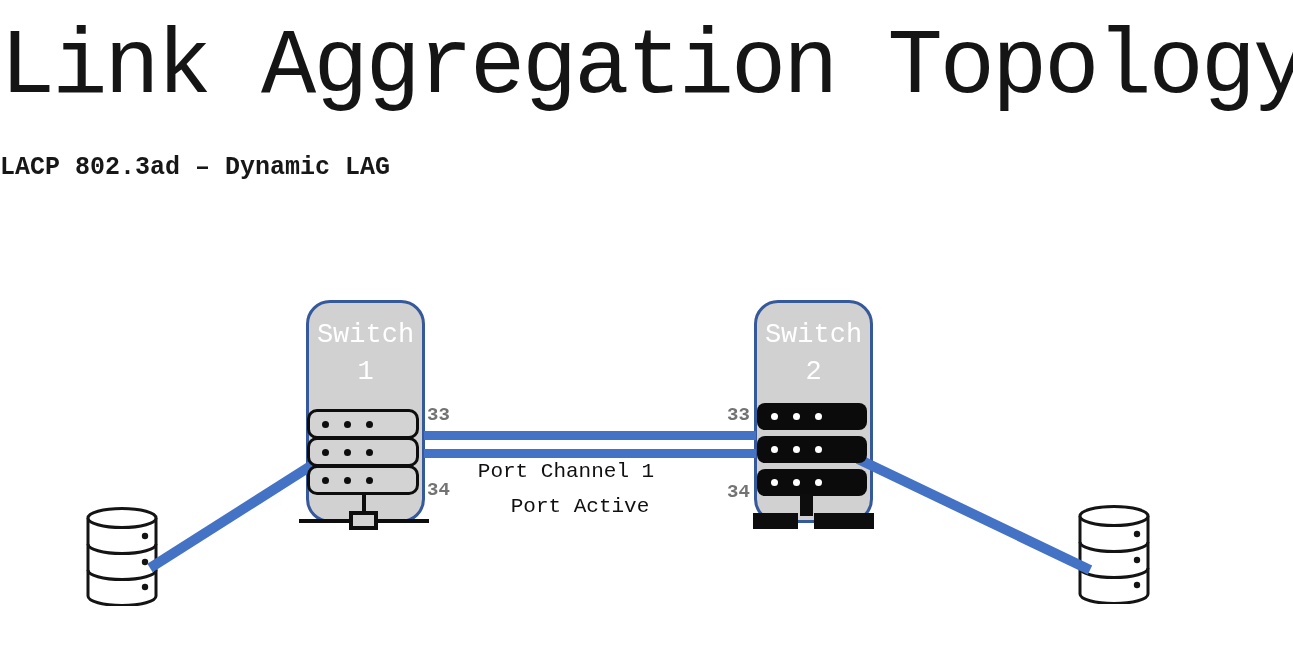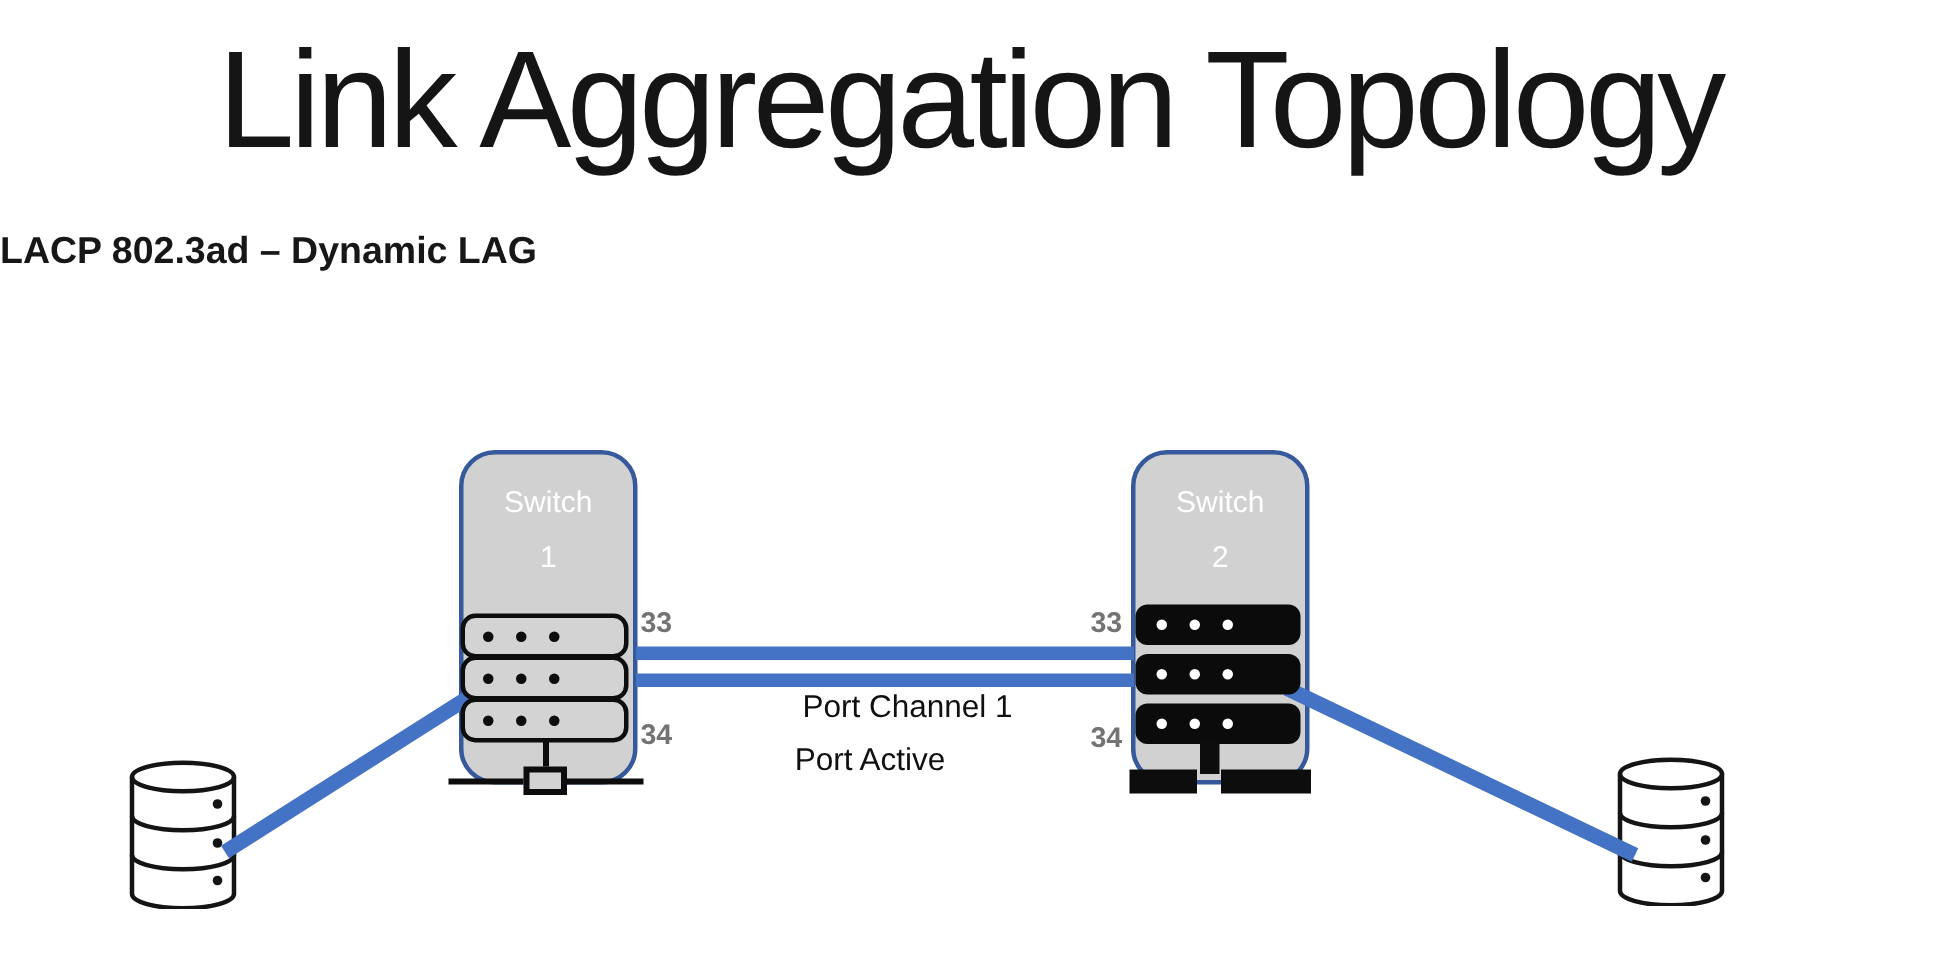--- a/index.html
+++ b/index.html
@@ -1,37 +1,37 @@
 <!DOCTYPE html>
 <html><head>
 <meta charset="utf-8">
 <style>
   html,body{margin:0;padding:0;background:#fff;}
   #slide{
     position:relative;width:1293px;height:653px;background:#ffffff;overflow:hidden;
-    font-family:Liberation Sans, sans-serif;color:#111;
+    font-family:Liberation Mono, monospace;color:#111;
   }
   .abs{position:absolute;}
   
   #title{
     top:16px;left:0;width:1293px;text-align:center;
     font-size:92px;font-weight:400;letter-spacing:-3px;color:#151515;line-height:1.12;
     white-space:nowrap;
   }
   #subtitle{
     top:153px;left:0;width:1293px;text-align:left;
     font-size:25px;font-weight:600;color:#171717;
   }
   
   .switch-body{
     width:119px;height:223px;box-sizing:border-box;
     background:#d2d1d1;border:3px solid #35599b;border-radius:24px;
     text-align:center;padding-top:14px;
   }
-  .switch-label{font-size:20px;line-height:37px;color:#ffffff;font-weight:400;}
+  .switch-label{font-size:27px;line-height:37px;color:#ffffff;font-weight:400;}
   
   .s1-bar{
     width:112px;height:30px;box-sizing:border-box;
     background:#d4d3d3;border:3px solid #0d0d0d;border-radius:10px;
     display:flex;align-items:center;padding-left:12px;gap:15px;
   }
   .dot-dark{width:7px;height:7px;border-radius:50%;background:#0d0d0d;}
   
   .s2-bar{
     width:110px;height:27px;box-sizing:border-box;
@@ -136,16 +136,16 @@
     <div class="abs black-fill" style="left:800px;top:494px;width:13px;height:22px;"></div>
     <div class="abs black-fill" style="left:753px;top:513px;width:45px;height:16px;"></div>
     <div class="abs black-fill" style="left:814px;top:513px;width:60px;height:16px;"></div>
   </div>
 
   <div class="abs port-label" style="left:427px;top:406px;">33</div>
   <div class="abs port-label" style="left:427px;top:481px;">34</div>
   <div class="abs port-label" style="left:727px;top:406px;">33</div>
   <div class="abs port-label" style="left:727px;top:483px;">34</div>
 
-  <div class="abs pc-label" style="left:471px;top:460px;">Port Channel 1</div>
+  <div class="abs pc-label" style="left:432px;top:460px;">Port Channel 1</div>
   <div class="abs pc-label" style="left:446px;top:495px;">Port Active</div>
 
 </div>
 
 </body></html>

